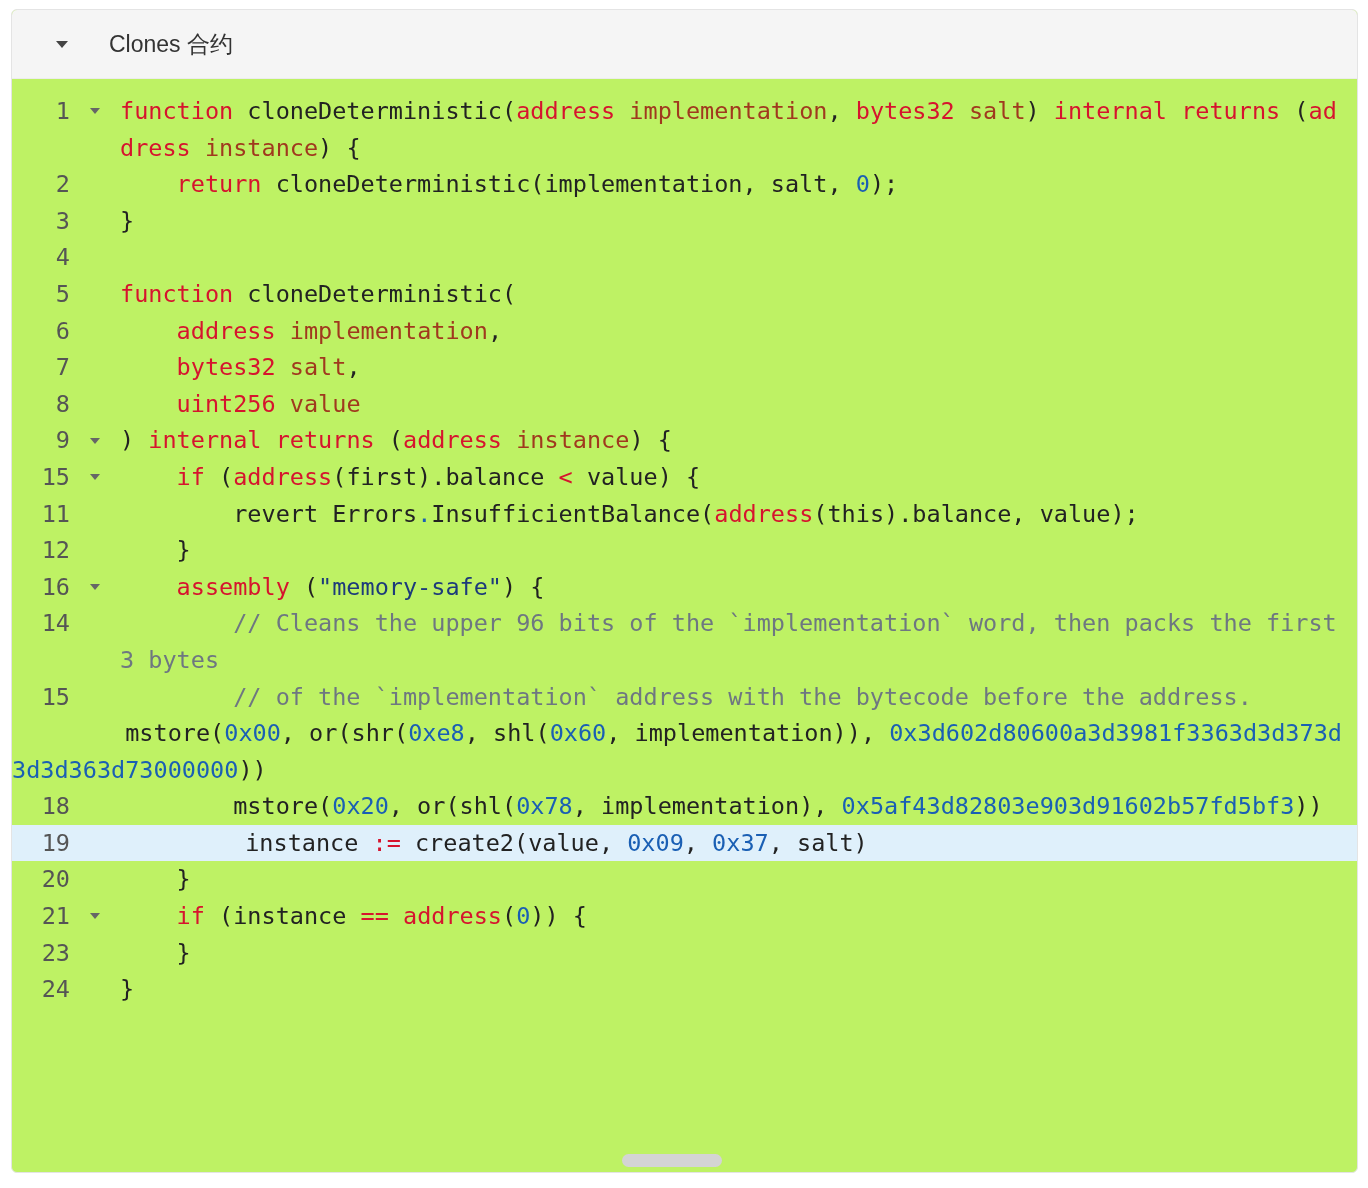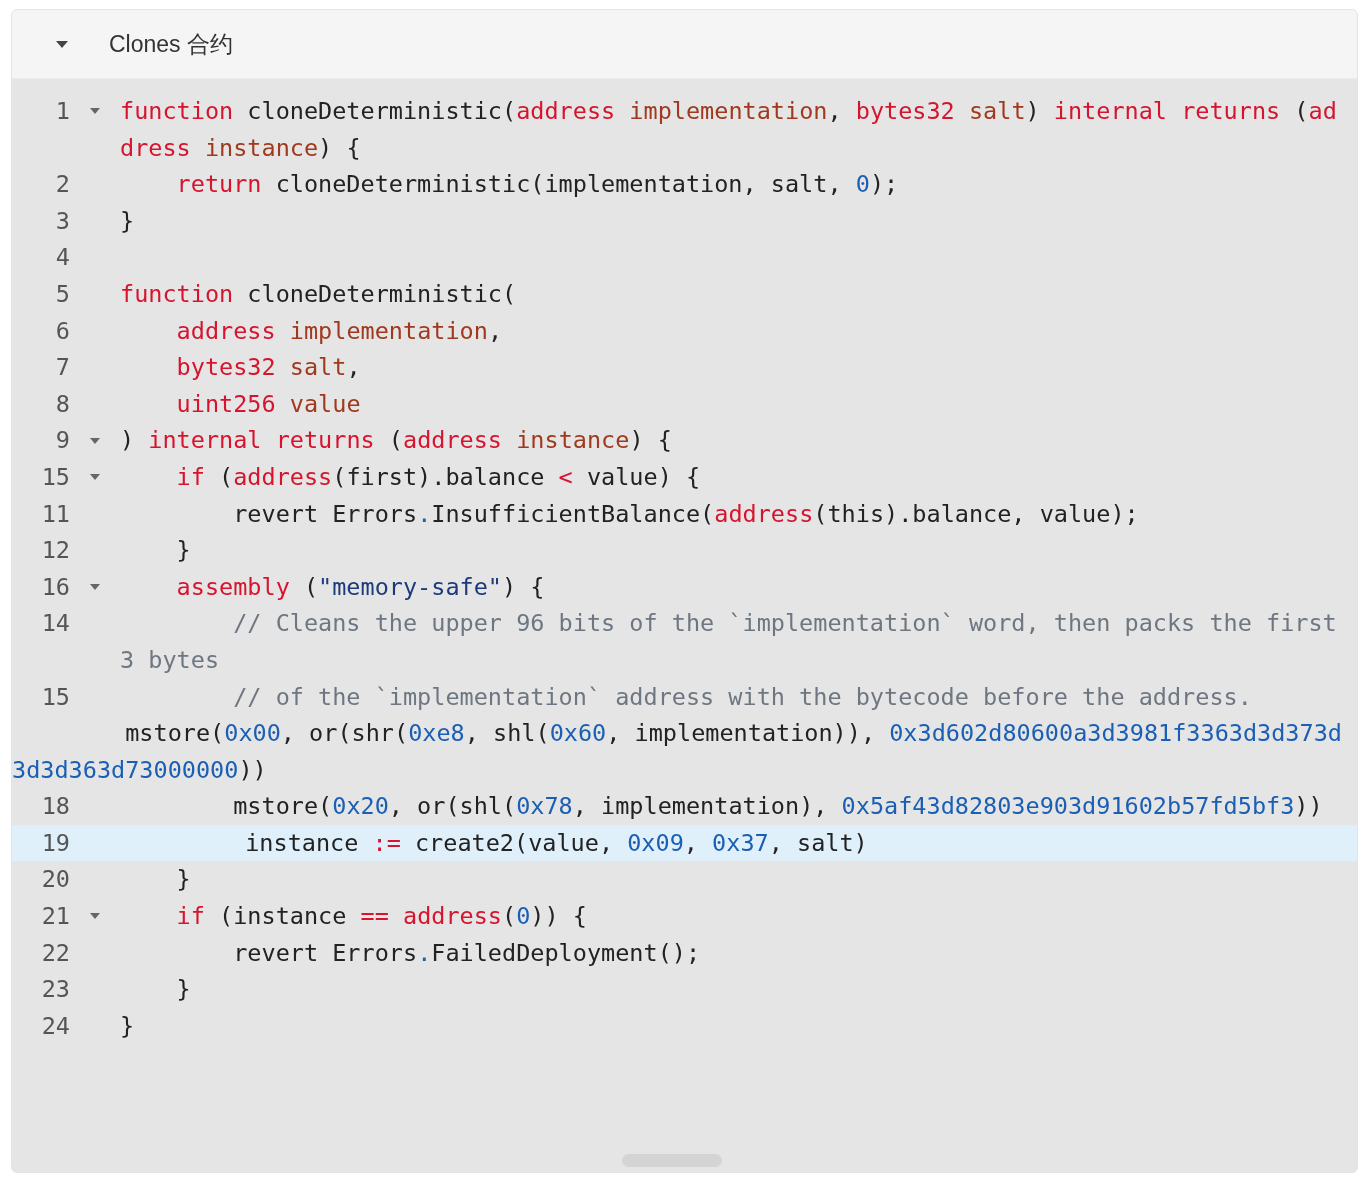--- a/index.html
+++ b/index.html
@@ -1,17 +1,17 @@
 <!DOCTYPE html>
 <html><head>
 <meta charset="utf-8">
 <style>
   html,body{margin:0;padding:0;background:#ffffff;}
   body{width:1368px;height:1188px;position:relative;overflow:hidden;font-family:"DejaVu Sans",sans-serif;}
-  .panel{position:absolute;left:11px;top:9px;width:1345px;height:1162px;border:1px solid #e4e4e4;border-radius:6px;background:#e5e5e5;overflow:hidden;}
+  .panel{position:absolute;left:11px;top:9px;width:1345px;height:1162px;border:1px solid #e4e4e4;border-radius:6px;background:#bef264;overflow:hidden;}
   .header{height:68px;background:#f5f5f5;border-bottom:1px solid #ececec;display:flex;align-items:center;}
   .collapse{width:14px;height:14px;margin-left:43px;display:flex;align-items:center;justify-content:center;cursor:pointer;}
   .collapse svg{display:block}
   .title{margin-left:40px;font-family:"Liberation Sans","DejaVu Sans",sans-serif;font-size:23px;color:#333;}
   .code{position:absolute;top:83px;left:0;right:0;font-family:"DejaVu Sans Mono",monospace;font-size:23.5px;line-height:36.6px;}
   .line{position:relative;display:flex;}
   .line.hl{background:#dff0fb;gap:12px;}
   .gutter{width:108px;flex:0 0 108px;position:relative;}
   .ln{position:absolute;right:50px;top:0;color:#555;text-align:right;}
   .fold{position:absolute;left:76px;top:0;width:14px;height:36.6px;display:flex;align-items:center;justify-content:center;cursor:pointer;}
@@ -176,26 +176,20 @@
           <span class="fold">
             <svg width="12" height="8" viewBox="0 0 12 8">
               <path d="M1 1 L11 1 L6 7 Z" fill="#666"></path>
             </svg>
           </span>
         </div>
         <div class="txt"><span>    </span><span class="k">if</span><span> (instance </span><span class="o">==</span><span> </span><span class="t">address</span><span>(</span><span class="n">0</span><span>)) {</span></div>
       </div>
       <div class="line">
         <div class="gutter">
-          <span class="ln">22</span>
-        </div>
-        <div class="txt"><span>        revert Errors</span><span class="d">.</span><span>FailedDeployment();</span></div>
-      </div>
-      <div class="line">
-        <div class="gutter">
           <span class="ln">23</span>
         </div>
         <div class="txt"><span>    }</span></div>
       </div>
       <div class="line">
         <div class="gutter">
           <span class="ln">24</span>
         </div>
         <div class="txt"><span>}</span></div>
       </div>

